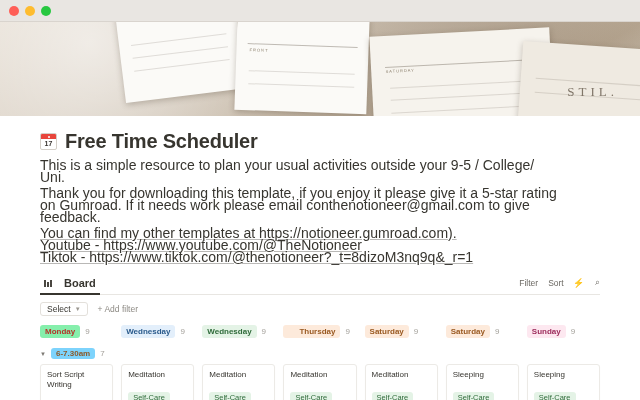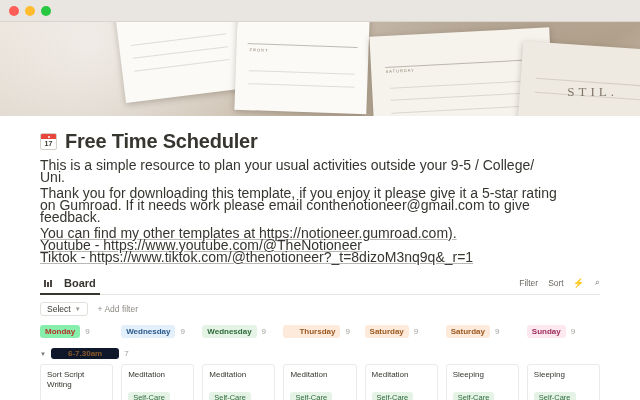--- a/index.html
+++ b/index.html
@@ -199,24 +199,24 @@
   }
   .group-head {
     display: flex; align-items: center; gap: 5px;
     font-size: 8px;
     color: #37352f;
   }
   .group-head .tri {
     color: #7d7a74; font-size: 6px;
   }
   .group-name {
-    background: #0f172a;
+    background: #7dd3fc;
     color: #8b5a2b;
     border-radius: 3px;
-    padding: 1px 17px;
+    padding: 1px 5px;
     font-weight: bold;
   }
   .group-count { color: #a3a09a; }
 
   .cards {
     display: grid;
     grid-template-columns: repeat(7, 1fr);
     gap: 8px;
     margin-top: 5px;
   }

